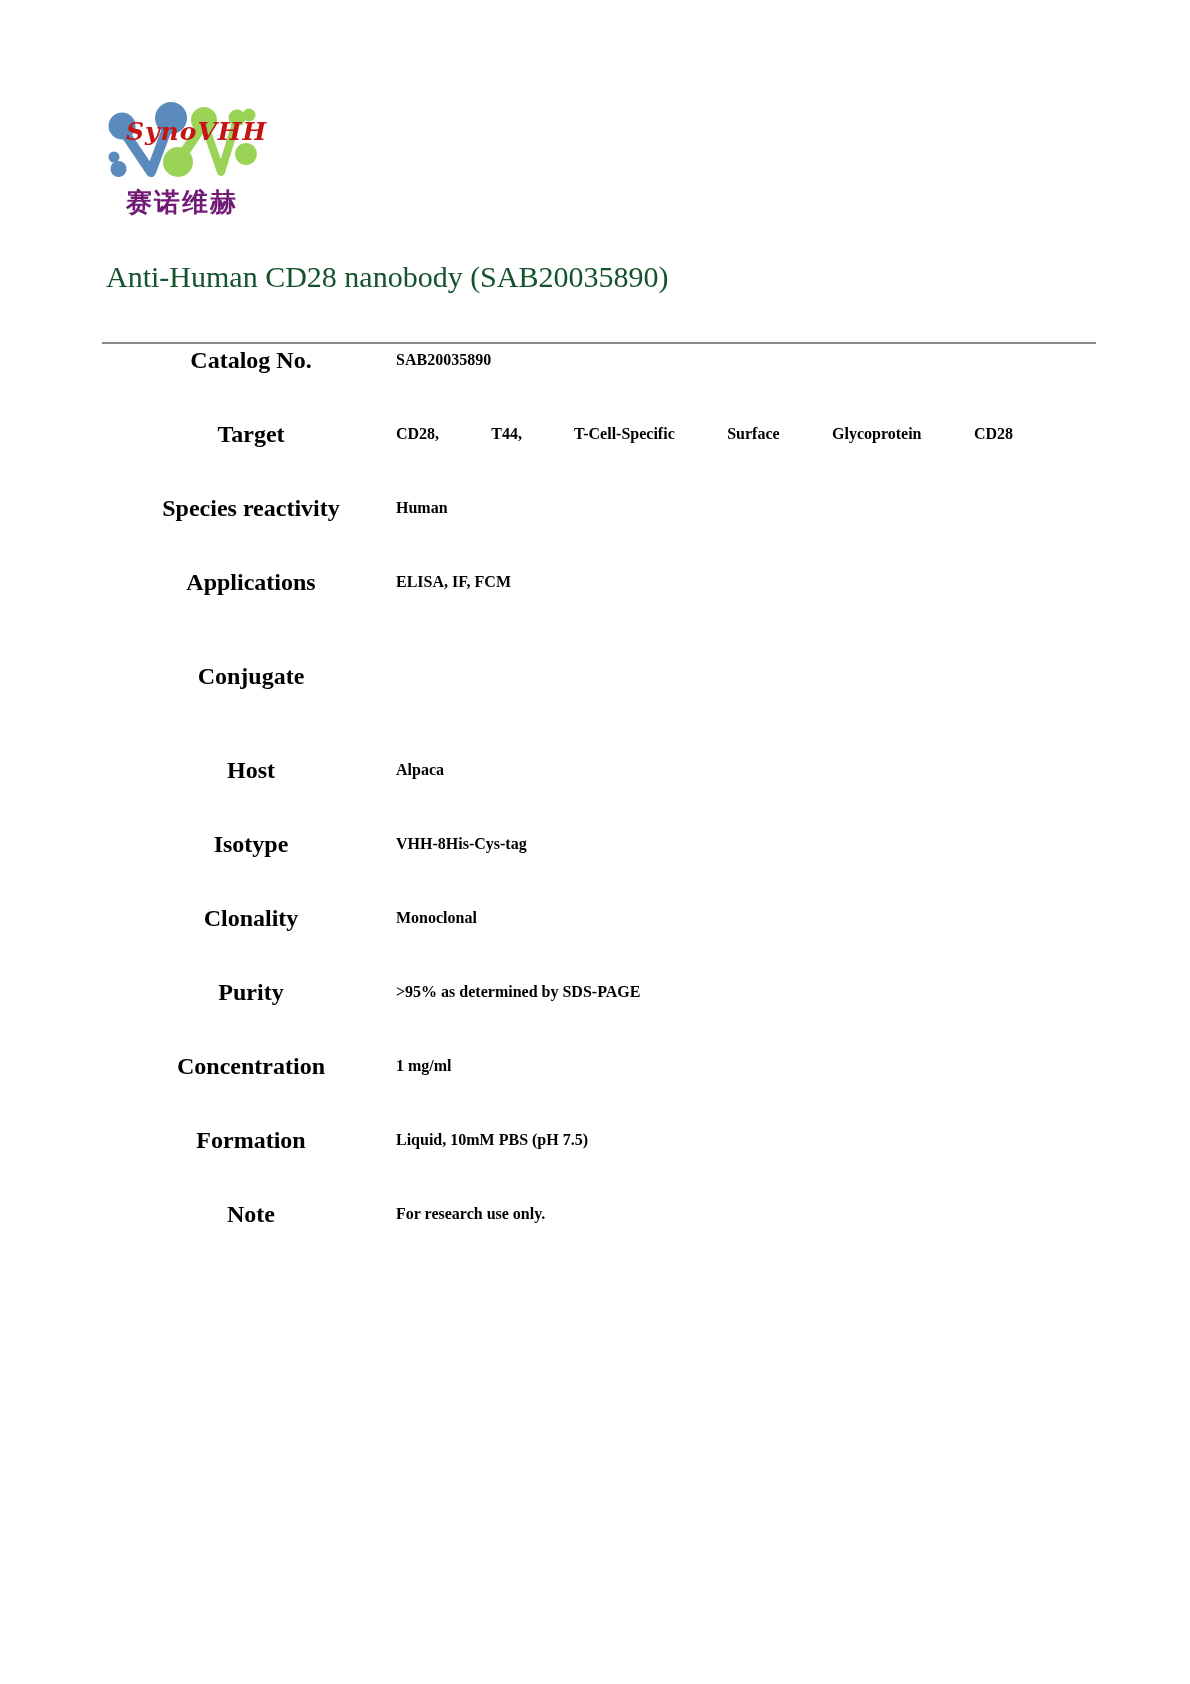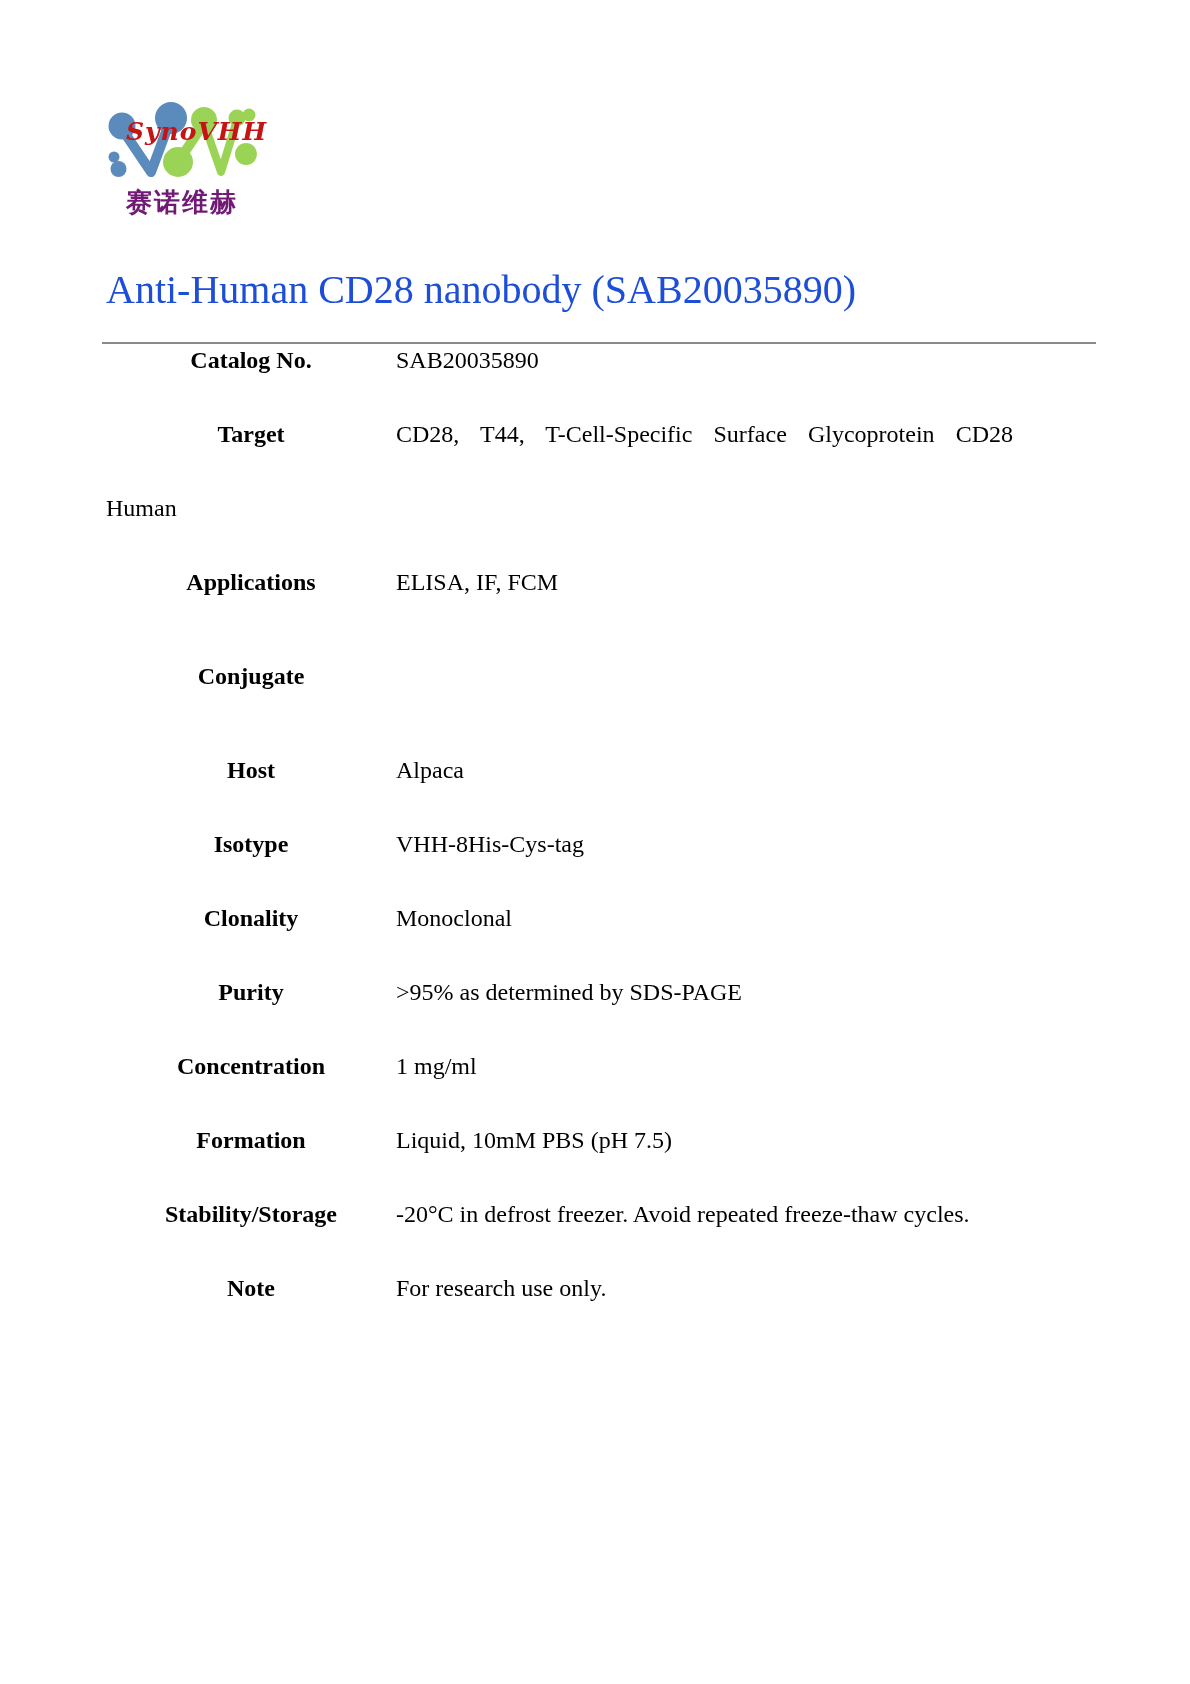--- a/index.html
+++ b/index.html
@@ -22,38 +22,38 @@
     letter-spacing:1px;white-space:nowrap;
   }
   .brand-cn{
     position:absolute;left:26px;top:90px;
     font-family:"DejaVu Sans","Liberation Sans",sans-serif;
     font-weight:600;font-size:26px;letter-spacing:2px;color:#701a75;
     white-space:nowrap;
   }
   
   .doc-title{
-    position:absolute;left:106px;top:273px;width:980px;
-    font-size:40px;line-height:34px;color:#1d4ed8;
+    position:absolute;left:106px;top:260px;width:980px;
+    font-size:30px;line-height:34px;color:#14532d;
   }
   .rule{
     position:absolute;left:102px;top:342px;width:994px;height:2px;
     background:#8a8a8a;
   }
   
   .spec-table{position:absolute;left:106px;top:323px;width:907px;}
   .row{display:flex;align-items:center;height:74px;}
   .row.tall{height:114px;}
   .row-label{
     width:290px;flex:none;
     font-weight:bold;font-size:24px;line-height:30px;text-align:center;
   }
   .row-value{
     width:617px;
-    font-size:24px;line-height:30px;
+    font-size:16px;line-height:30px;font-weight:bold;
   }
   .row.tall .row-value{line-height:56px;text-align:justify;}
   .row-value.justify-full{text-align:justify;text-align-last:justify;}
 </style>
 </head>
 <body>
 
 <div class="page">
 
   <div class="logo">
@@ -88,20 +88,21 @@
   <div class="spec-table" id="spec-table">
       <div class="row">
         <div class="row-label">Catalog No.</div>
         <div class="row-value">SAB20035890</div>
       </div>
       <div class="row">
         <div class="row-label">Target</div>
         <div class="row-value justify-full">CD28, T44, T-Cell-Specific Surface Glycoprotein CD28</div>
       </div>
       <div class="row">
+        <div class="row-label">Species reactivity</div>
         <div class="row-value">Human</div>
       </div>
       <div class="row">
         <div class="row-label">Applications</div>
         <div class="row-value">ELISA, IF, FCM</div>
       </div>
       <div class="row tall">
         <div class="row-label">Conjugate</div>
       </div>
       <div class="row">
@@ -122,22 +123,18 @@
       </div>
       <div class="row">
         <div class="row-label">Concentration</div>
         <div class="row-value">1 mg/ml</div>
       </div>
       <div class="row">
         <div class="row-label">Formation</div>
         <div class="row-value">Liquid, 10mM PBS (pH 7.5)</div>
       </div>
       <div class="row">
-        <div class="row-label">Stability/Storage</div>
-        <div class="row-value">-20°C in defrost freezer. Avoid repeated freeze-thaw cycles.</div>
-      </div>
-      <div class="row">
         <div class="row-label">Note</div>
         <div class="row-value">For research use only.</div>
       </div>
     </div>
 
 </div>
 
 </body></html>

